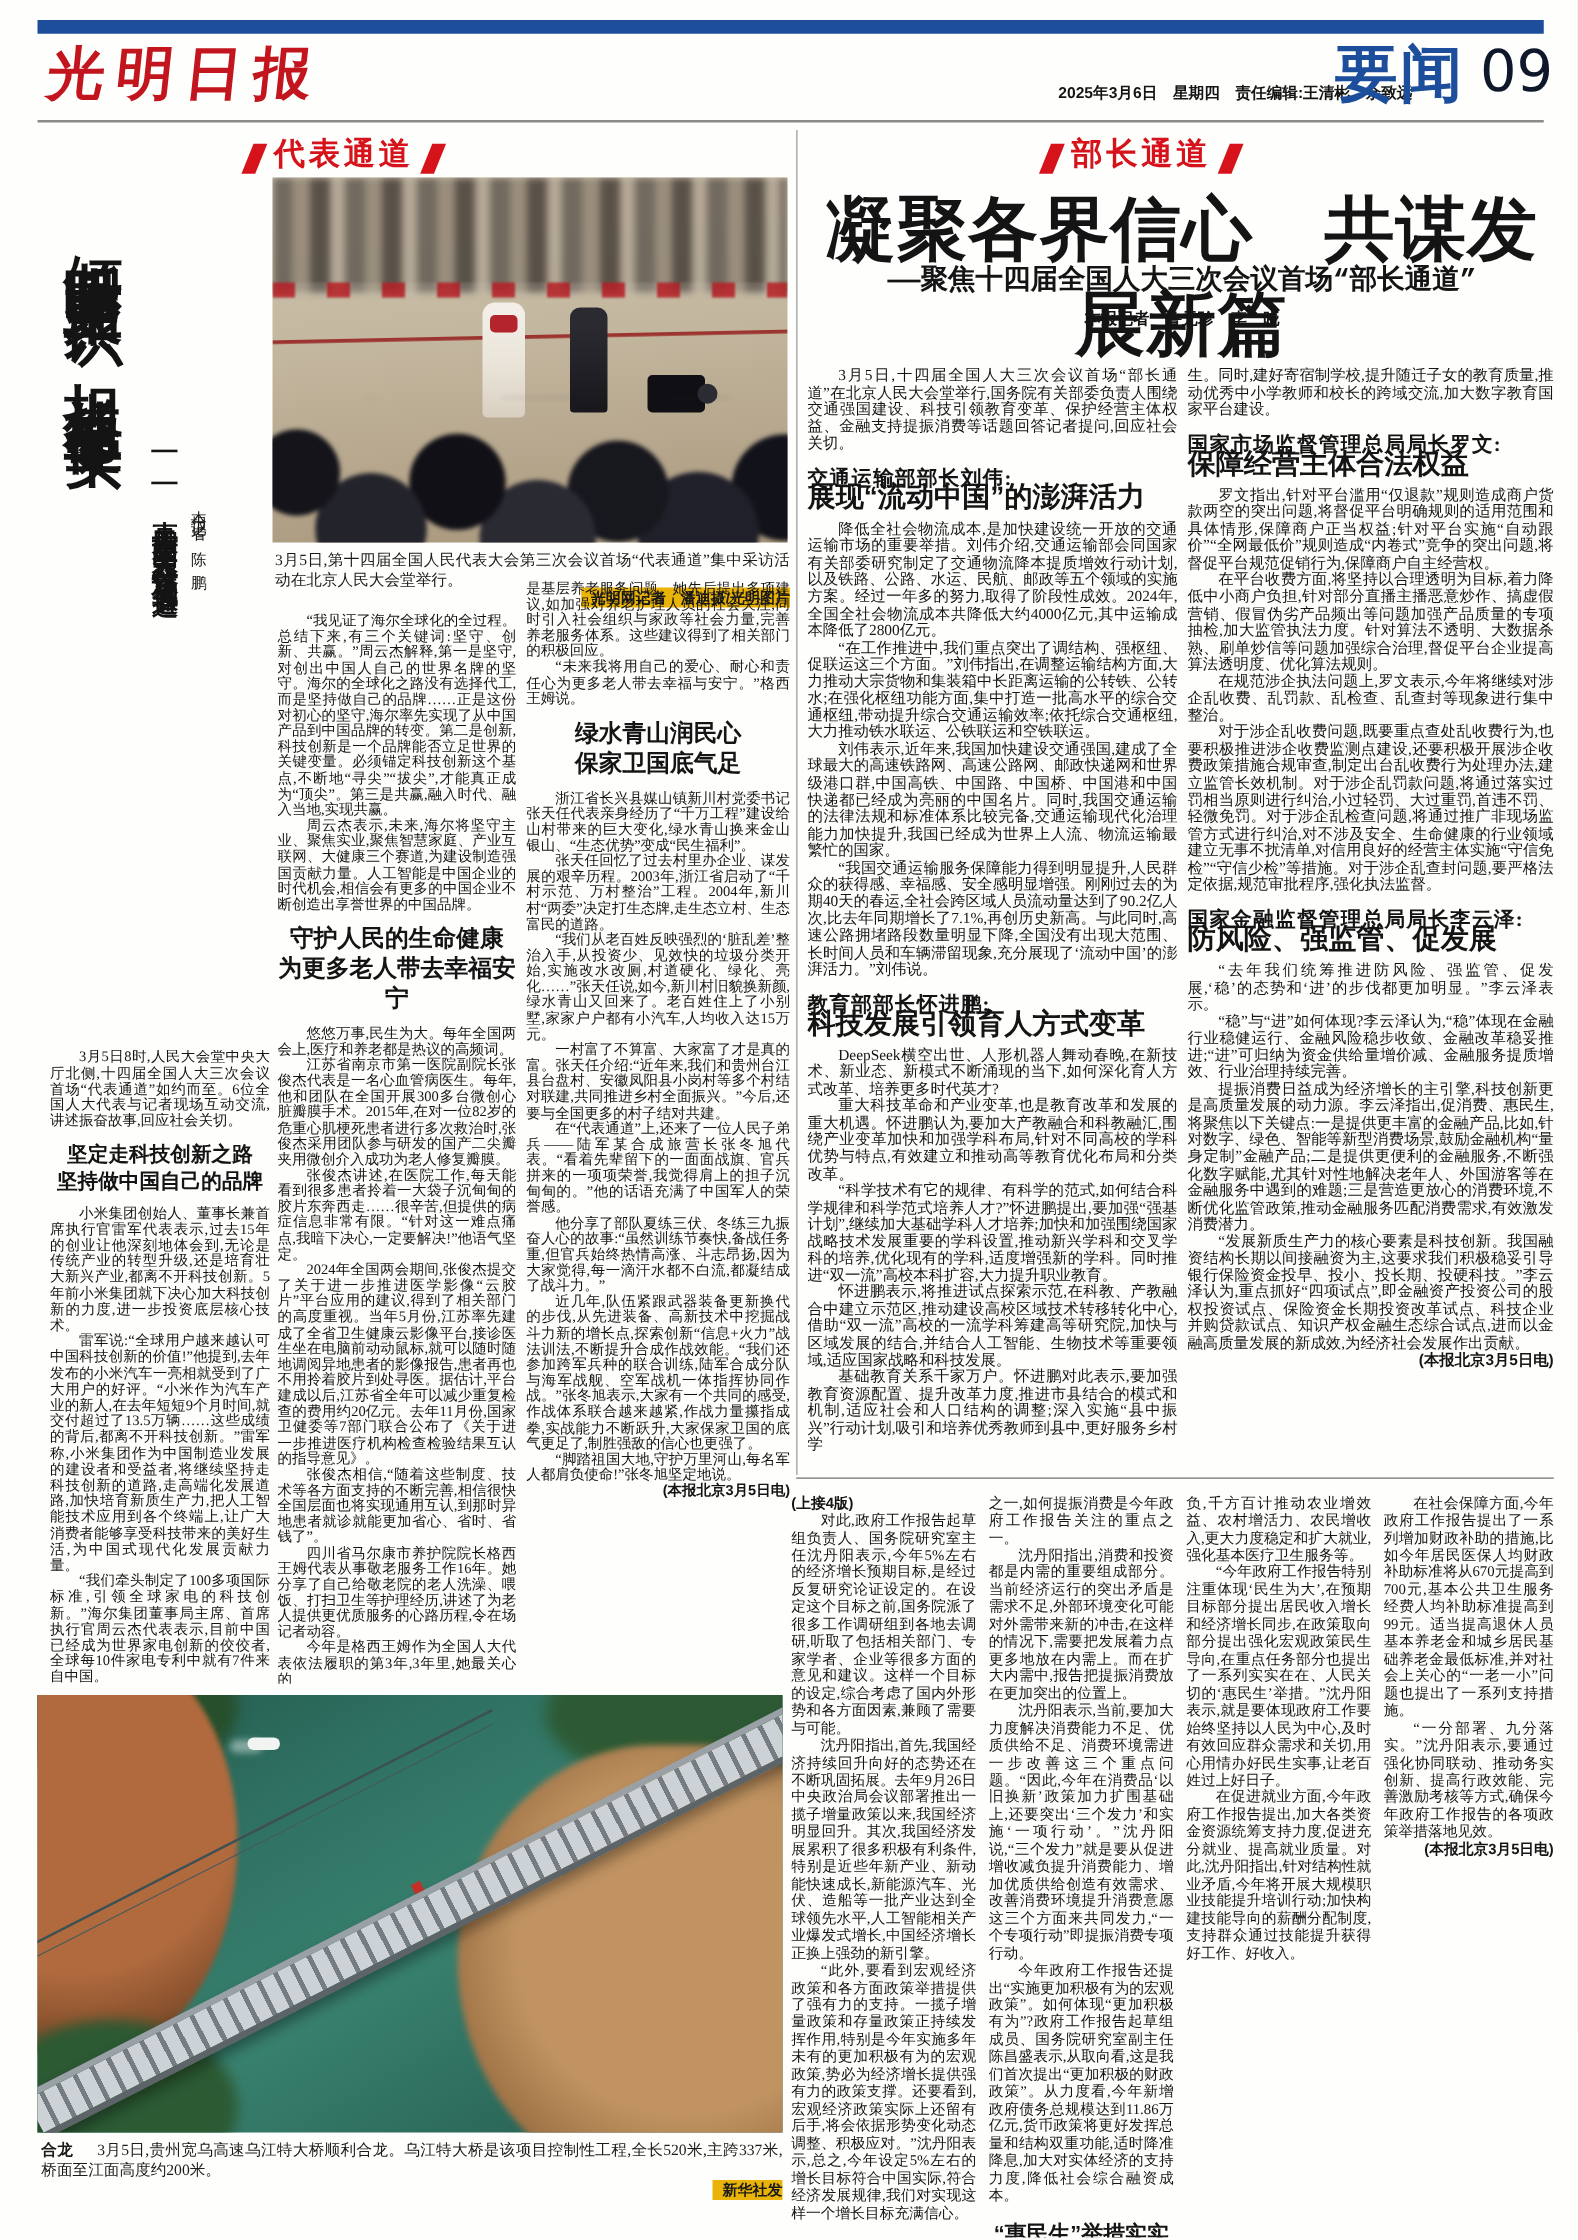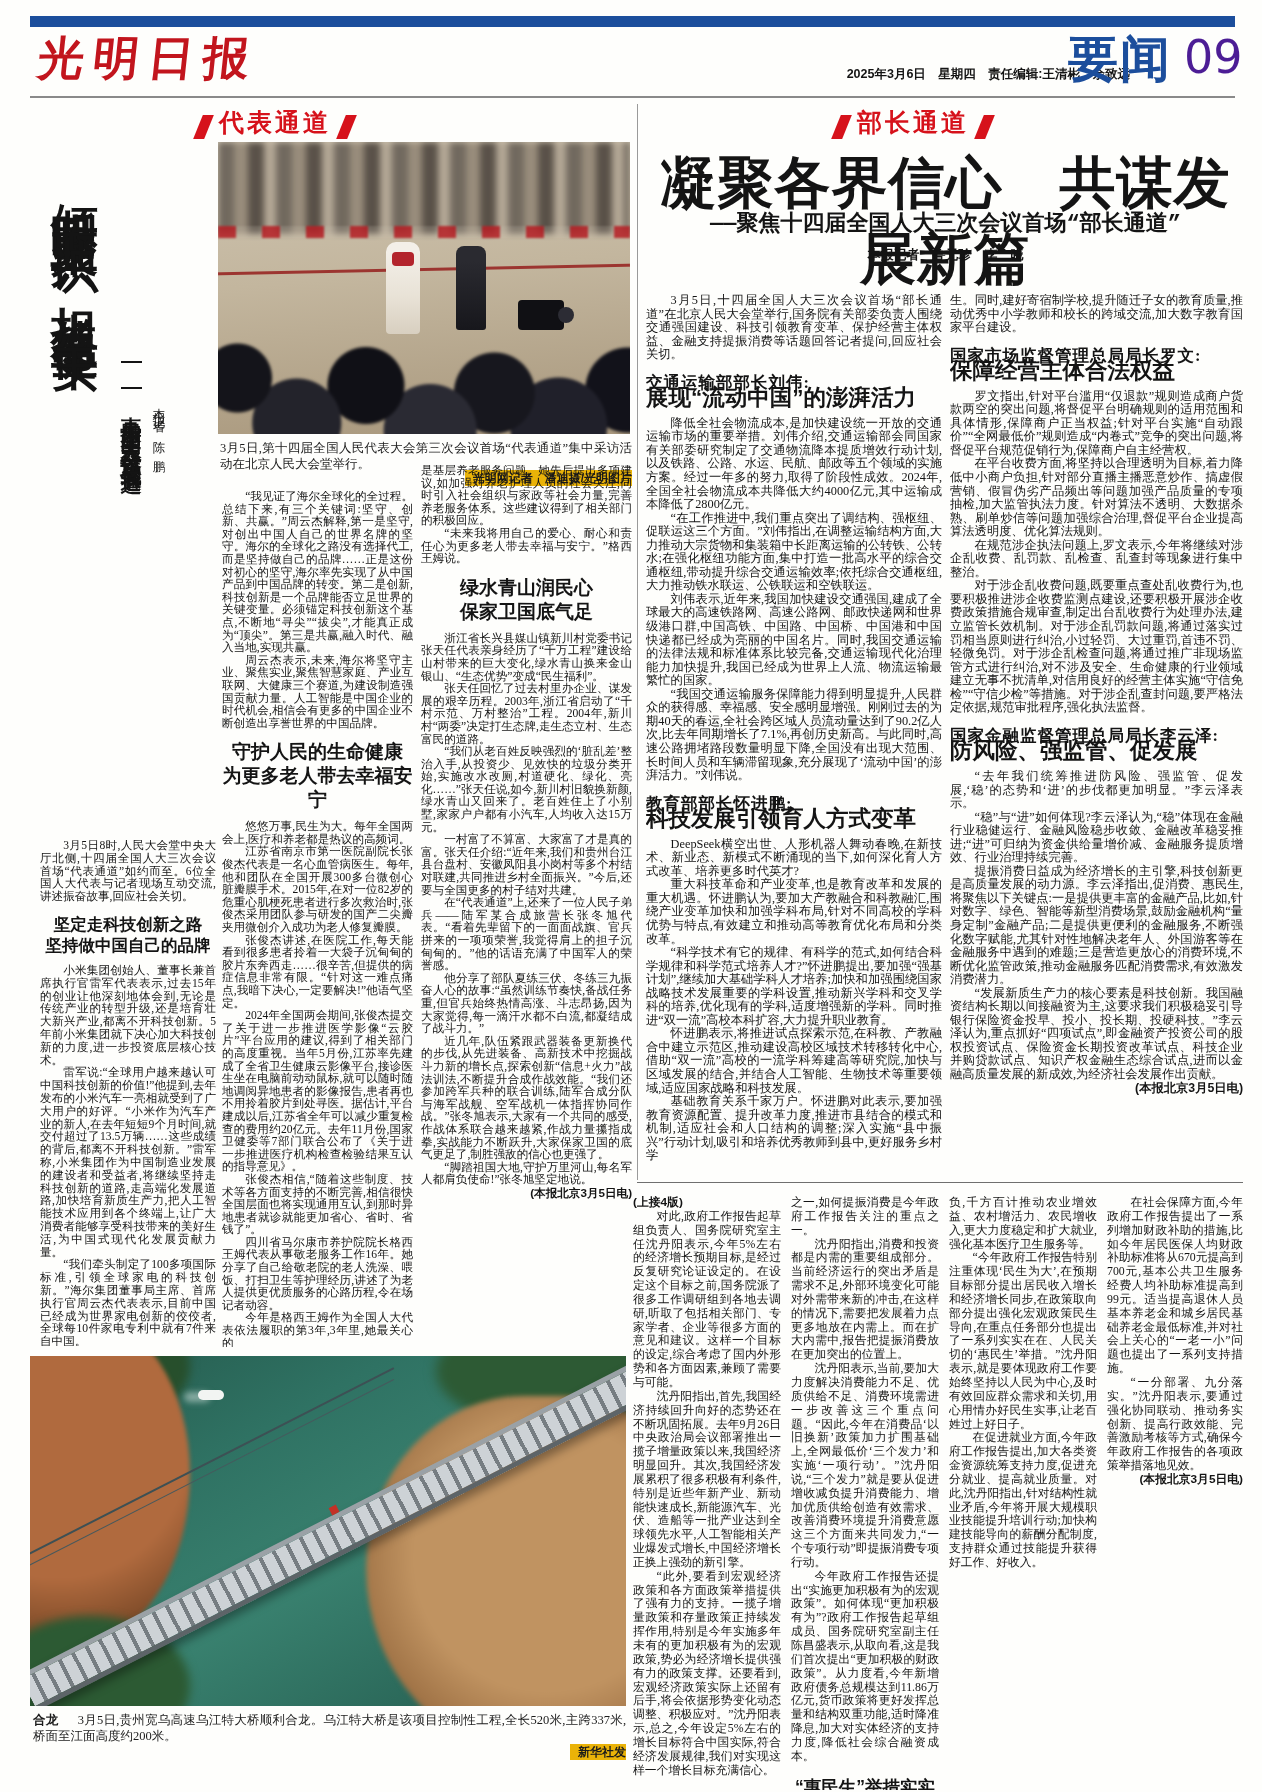--- a/index.html
+++ b/index.html
@@ -9,21 +9,21 @@
   [data-name]{box-sizing:border-box;}
 
   
   .topbar{position:absolute;left:30px;top:16px;width:1205px;height:11px;background:var(--blue);}
   .logo{position:absolute;left:38px;top:28px;font-size:46px;font-weight:bold;color:#c2151d;
         font-family:"Liberation Serif",serif;letter-spacing:9px;transform:skewX(-6deg);}
   .dateline-top{position:absolute;left:840px;top:66px;width:290px;text-align:right;
         font-size:12.5px;font-weight:bold;font-family:"Liberation Sans",sans-serif;}
   .pgname{position:absolute;left:1068px;top:26px;font-size:50px;font-weight:900;color:var(--blue);
         font-family:"Liberation Sans",sans-serif;letter-spacing:2px;}
-  .pgnum{position:absolute;left:1184px;top:30px;font-size:46px;color:#4c1d95;font-family:"DejaVu Sans",sans-serif;}
+  .pgnum{position:absolute;left:1184px;top:30px;font-size:46px;color:#0f172a;font-family:"DejaVu Sans",sans-serif;}
   .header-rule{position:absolute;left:30px;top:96px;width:1205px;height:2px;background:#8a8a8a;}
 
   
   .chan-label{position:absolute;display:flex;align-items:flex-end;gap:10px;
         font-family:"Liberation Sans",sans-serif;font-weight:900;font-size:25px;color:var(--red);letter-spacing:3px;}
   .slash{width:11px;height:24px;background:var(--red);transform:skewX(-22deg);}
 
   
   .photo1{position:absolute;left:218px;top:142px;width:412px;height:292px;overflow:hidden;
         background:linear-gradient(175deg,#cfc5b2 0%,#c3b69e 45%,#a8977c 100%);}
@@ -238,21 +238,21 @@
   <div class="txtcol cont-col cc1" data-name="continuation-column-1">
       <div class="contlabel" data-name="continued-from-label">(上接4版)</div>
       <div class="para" data-name="paragraph">对此,政府工作报告起草组负责人、国务院研究室主任沈丹阳表示,今年5%左右的经济增长预期目标,是经过反复研究论证设定的。在设定这个目标之前,国务院派了很多工作调研组到各地去调研,听取了包括相关部门、专家学者、企业等很多方面的意见和建议。这样一个目标的设定,综合考虑了国内外形势和各方面因素,兼顾了需要与可能。</div>
       <div class="para" data-name="paragraph">沈丹阳指出,首先,我国经济持续回升向好的态势还在不断巩固拓展。去年9月26日中央政治局会议部署推出一揽子增量政策以来,我国经济明显回升。其次,我国经济发展累积了很多积极有利条件,特别是近些年新产业、新动能快速成长,新能源汽车、光伏、造船等一批产业达到全球领先水平,人工智能相关产业爆发式增长,中国经济增长正换上强劲的新引擎。</div>
       <div class="para" data-name="paragraph">“此外,要看到宏观经济政策和各方面政策举措提供了强有力的支持。一揽子增量政策和存量政策正持续发挥作用,特别是今年实施多年未有的更加积极有为的宏观政策,势必为经济增长提供强有力的政策支撑。还要看到,宏观经济政策实际上还留有后手,将会依据形势变化动态调整、积极应对。”沈丹阳表示,总之,今年设定5%左右的增长目标符合中国实际,符合经济发展规律,我们对实现这样一个增长目标充满信心。</div>
       <div class="colhead" data-name="subheading">提振消费扩内需</div>
     </div>
   <div class="txtcol cont-col cc2" data-name="continuation-column-2">
       <div class="para noind" data-name="paragraph">之一,如何提振消费是今年政府工作报告关注的重点之一。</div>
       <div class="para" data-name="paragraph">沈丹阳指出,消费和投资都是内需的重要组成部分。当前经济运行的突出矛盾是需求不足,外部环境变化可能对外需带来新的冲击,在这样的情况下,需要把发展着力点更多地放在内需上。而在扩大内需中,报告把提振消费放在更加突出的位置上。</div>
-      <div class="para" data-name="paragraph">沈丹阳表示,当前,要加大力度解决消费能力不足、优质供给不足、消费环境需进一步改善这三个重点问题。“因此,今年在消费品‘以旧换新’政策加力扩围基础上,全网最低价‘三个发力’和实施‘一项行动’。”沈丹阳说,“三个发力”就是要从促进增收减负提升消费能力、增加优质供给创造有效需求、改善消费环境提升消费意愿这三个方面来共同发力,“一个专项行动”即提振消费专项行动。</div>
+      <div class="para" data-name="paragraph">沈丹阳表示,当前,要加大力度解决消费能力不足、优质供给不足、消费环境需进一步改善这三个重点问题。“因此,今年在消费品‘以旧换新’政策加力扩围基础上,还要突出‘三个发力’和实施‘一项行动’。”沈丹阳说,“三个发力”就是要从促进增收减负提升消费能力、增加优质供给创造有效需求、改善消费环境提升消费意愿这三个方面来共同发力,“一个专项行动”即提振消费专项行动。</div>
       <div class="para" data-name="paragraph">今年政府工作报告还提出“实施更加积极有为的宏观政策”。如何体现“更加积极有为”?政府工作报告起草组成员、国务院研究室副主任陈昌盛表示,从取向看,这是我们首次提出“更加积极的财政政策”。从力度看,今年新增政府债务总规模达到11.86万亿元,货币政策将更好发挥总量和结构双重功能,适时降准降息,加大对实体经济的支持力度,降低社会综合融资成本。</div>
       <div class="colhead" data-name="subheading">“惠民生”举措实实在在</div>
     </div>
   <div class="txtcol cont-col cc3" data-name="continuation-column-3">
       <div class="para noind" data-name="paragraph">负,千方百计推动农业增效益、农村增活力、农民增收入,更大力度稳定和扩大就业,强化基本医疗卫生服务等。</div>
       <div class="para" data-name="paragraph">“今年政府工作报告特别注重体现‘民生为大’,在预期目标部分提出居民收入增长和经济增长同步,在政策取向部分提出强化宏观政策民生导向,在重点任务部分也提出了一系列实实在在、人民关切的‘惠民生’举措。”沈丹阳表示,就是要体现政府工作要始终坚持以人民为中心,及时有效回应群众需求和关切,用心用情办好民生实事,让老百姓过上好日子。</div>
       <div class="para" data-name="paragraph">在促进就业方面,今年政府工作报告提出,加大各类资金资源统筹支持力度,促进充分就业、提高就业质量。对此,沈丹阳指出,针对结构性就业矛盾,今年将开展大规模职业技能提升培训行动;加快构建技能导向的薪酬分配制度,支持群众通过技能提升获得好工作、好收入。</div>
     </div>
   <div class="txtcol cont-col cc4" data-name="continuation-column-4">
       <div class="para" data-name="paragraph">在社会保障方面,今年政府工作报告提出了一系列增加财政补助的措施,比如今年居民医保人均财政补助标准将从670元提高到700元,基本公共卫生服务经费人均补助标准提高到99元。适当提高退休人员基本养老金和城乡居民基础养老金最低标准,并对社会上关心的“一老一小”问题也提出了一系列支持措施。</div>

